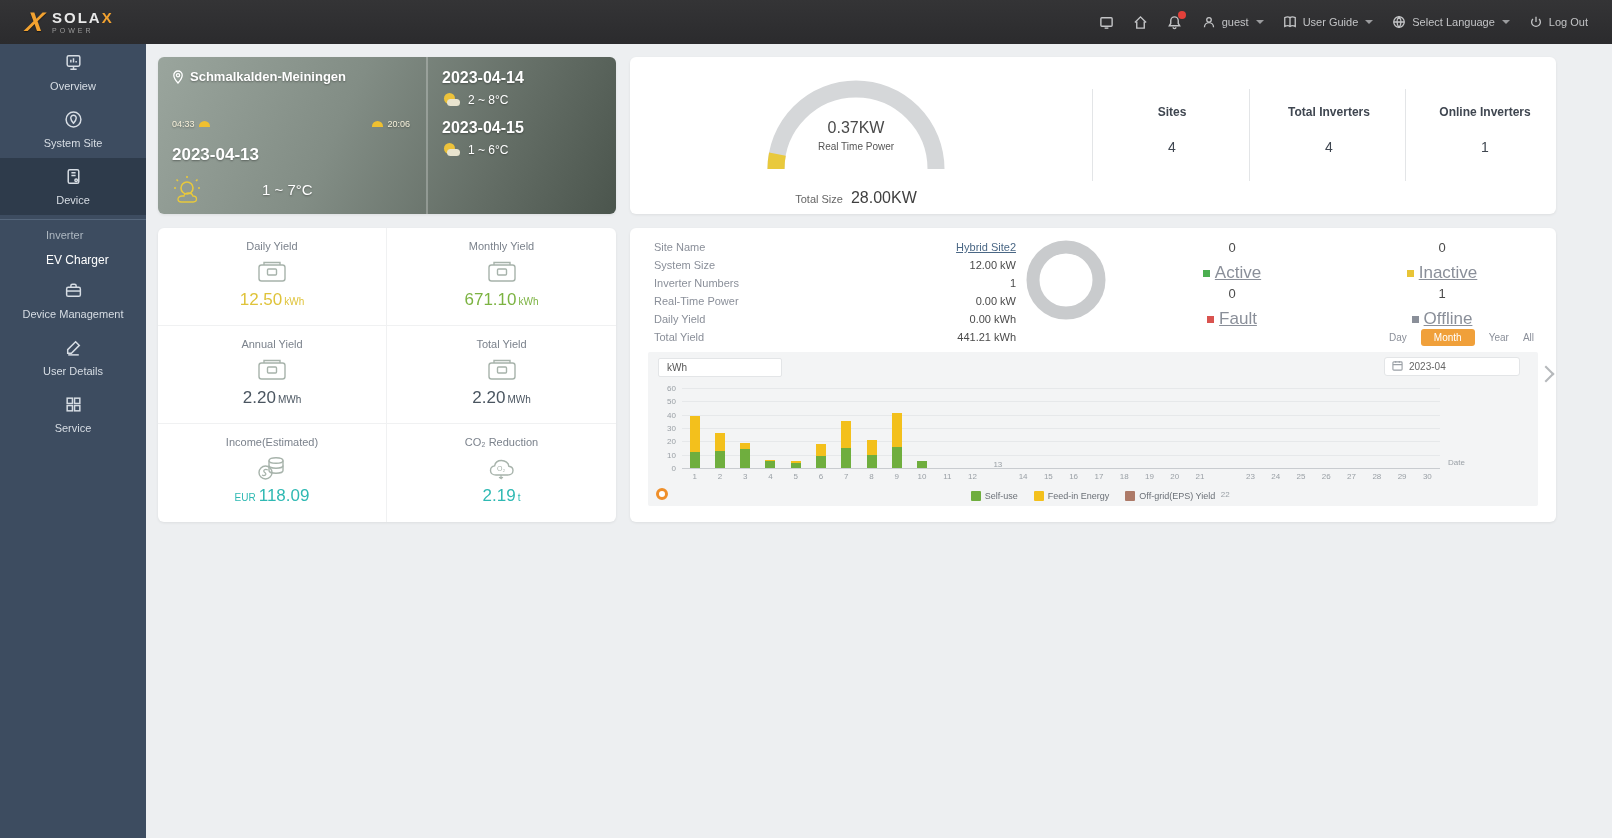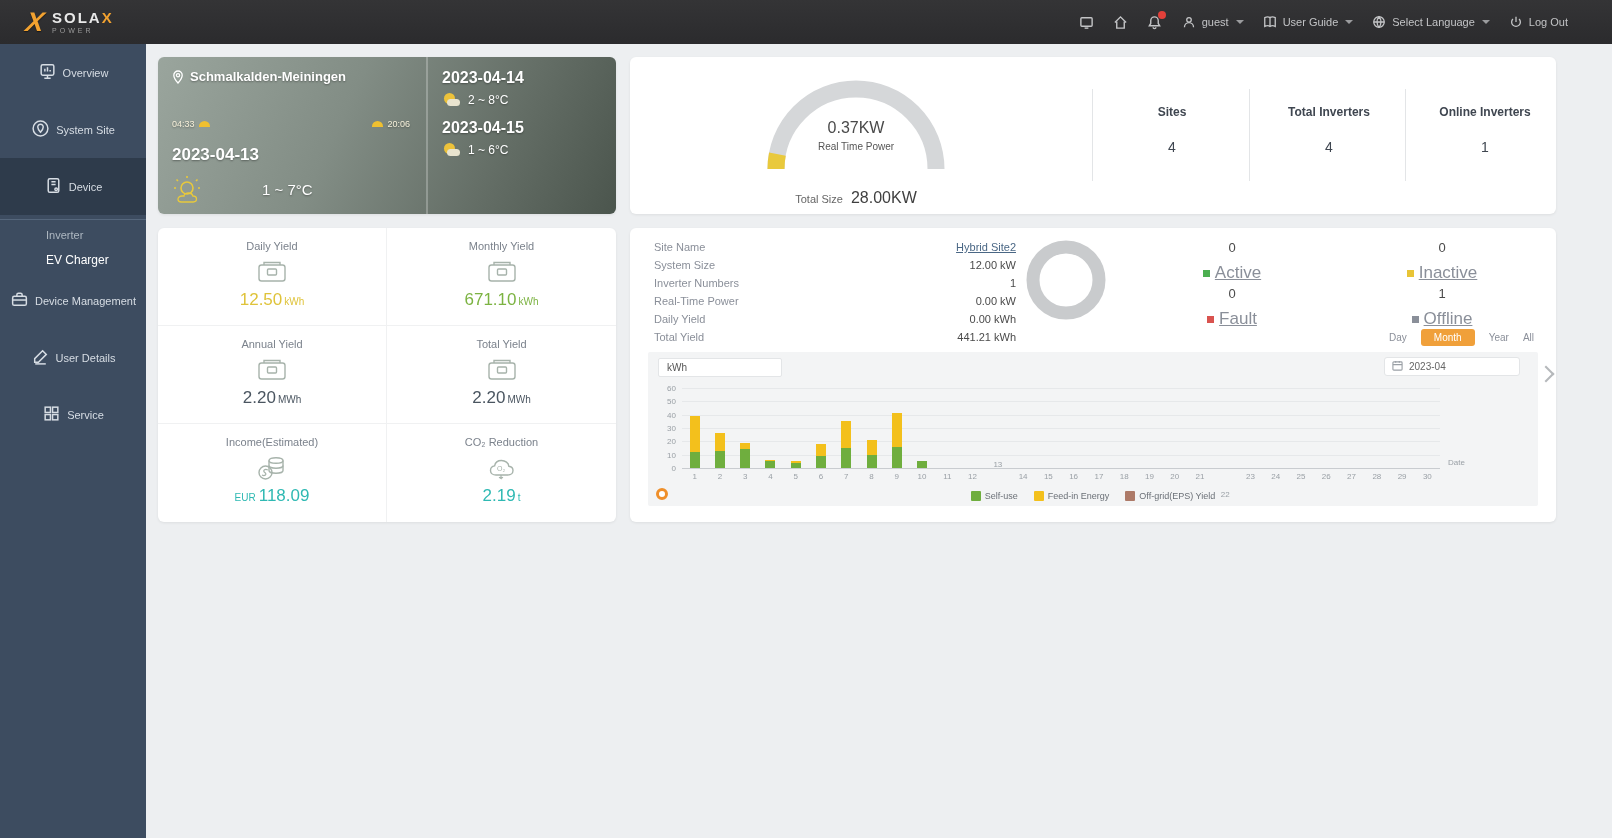--- a/index.html
+++ b/index.html
@@ -8,30 +8,30 @@
   .screen { position:relative; width:1612px; height:838px; background:#edeff1; }
 
   
   .topbar { position:absolute; left:0; top:0; width:1612px; height:44px; background:linear-gradient(#343436,#2b2b2d); display:flex; align-items:center; z-index:20; }
   .logo { display:flex; align-items:center; gap:8px; padding-left:26px; }
   .logo-x { font-size:27px; font-weight:bold; font-style:italic; color:#f2a230; text-shadow:0 1px 1px rgba(0,0,0,.5); transform:skewX(-8deg); }
   .logo-text { line-height:1; }
   .logo-main { color:#e9e9e9; font-size:15px; font-weight:bold; letter-spacing:2px; }
   .logo-main .x { color:#f2a230; }
   .logo-sub { color:#9a9a9a; font-size:7px; letter-spacing:3px; margin-top:2px; }
-  .topbar-right { margin-left:auto; display:flex; align-items:center; gap:18px; padding-right:44px; color:#c3c4c6; font-size:11px; }
+  .topbar-right { margin-left:auto; display:flex; align-items:center; gap:18px; padding-right:24px; color:#c3c4c6; font-size:11px; }
   .tb-icon { width:16px; height:16px; display:inline-flex; align-items:center; justify-content:center; position:relative; cursor:pointer; }
   .tb-icon svg { stroke:#c3c4c6; fill:none; stroke-width:1.5; }
   .badge-dot { position:absolute; right:-3px; top:-3px; width:8px; height:8px; border-radius:50%; background:#e2403a; }
   .tb-item { display:flex; align-items:center; gap:5px; cursor:pointer; white-space:nowrap; }
   .caret { width:0; height:0; border-left:4px solid transparent; border-right:4px solid transparent; border-top:4px solid #9b9c9e; margin-left:2px; }
 
   
   .sidebar { position:absolute; left:0; top:44px; width:146px; height:794px; background:#3d4c60; z-index:10; }
-  .side-item { display:flex; align-items:center; justify-content:center; gap:6px; height:57px; color:#d7dde4; font-size:11px; cursor:pointer; }
+  .side-item { display:flex; flex-direction:column; align-items:center; justify-content:center; gap:6px; height:57px; color:#d7dde4; font-size:11px; cursor:pointer; }
   .side-item svg { stroke:#d7dde4; fill:none; stroke-width:1.4; }
   .side-item.active { background:#2e3b4b; }
   .side-sub { height:25px; display:flex; align-items:center; padding-left:34px; font-size:11px; color:#aeb8c2; cursor:pointer;margin-left:12px; }
   .side-sub.highlight { color:#ffffff; font-size:12px; }
   .side-sep { height:1px; background:#56677c; margin:4px 0 2px 0; }
 
   
   .card { position:absolute; background:#fff; border-radius:6px; box-shadow:0 1px 3px rgba(0,0,0,.07); }
 
   

